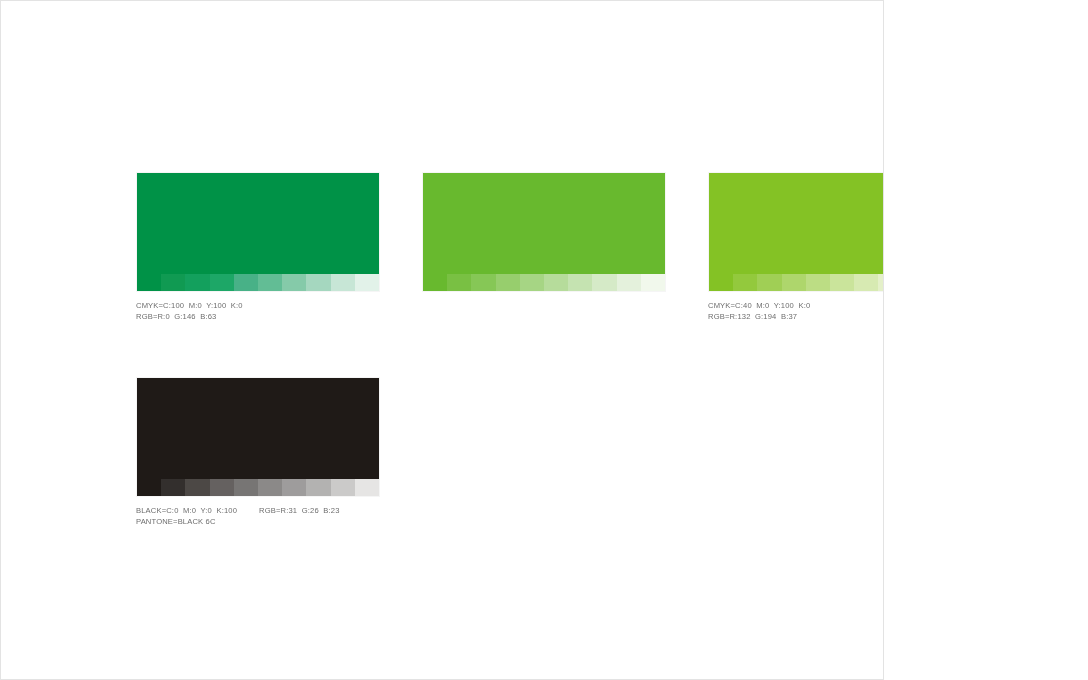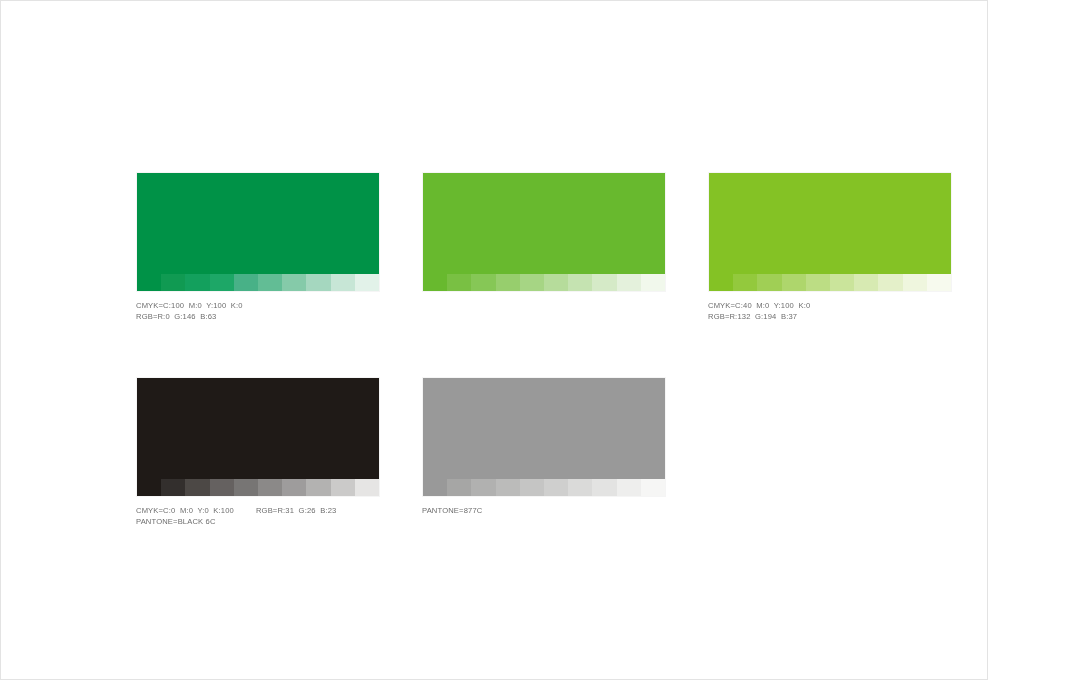--- a/index.html
+++ b/index.html
@@ -7,21 +7,21 @@
     margin: 0;
     padding: 0;
     background: #ffffff;
   }
   body {
     font-family: "Liberation Sans", "DejaVu Sans", sans-serif;
     -webkit-font-smoothing: antialiased;
   }
   #page {
     position: relative;
-    width: 988px;
+    width: 884px;
     height: 680px;
     background: #ffffff;
     box-sizing: border-box;
     border: 1px solid #e3e3e3;
     overflow: hidden;
   }
   #grid {
     position: absolute;
     left: 135px;
     top: 171px;
@@ -154,34 +154,16 @@
             <div class="tint-cell" style="background: rgb(76, 72, 69);"></div>
             <div class="tint-cell" style="background: rgb(101, 97, 96);"></div>
             <div class="tint-cell" style="background: rgb(119, 117, 116);"></div>
             <div class="tint-cell" style="background: rgb(139, 137, 136);"></div>
             <div class="tint-cell" style="background: rgb(158, 156, 156);"></div>
             <div class="tint-cell" style="background: rgb(179, 178, 177);"></div>
             <div class="tint-cell" style="background: rgb(203, 202, 201);"></div>
             <div class="tint-cell" style="background: rgb(230, 229, 228);"></div>
           </div>
         </div>
-        <div class="caption"><span class="caption-line"><span class="cap-inline">CMYK=C:0  M:0  Y:0  K:100</span><span class="cap-gap"></span><span class="cap-inline">RGB=R:31  G:26  B:23</span></span><span class="caption-line"><span class="cap-inline">PANTONE=BLACK 6C</span></span></div>
-      </div>
-      <div class="cell last-col row2">
-        <div class="swatch-block">
-          <div class="swatch-main" style="background: rgb(153, 153, 153);"></div>
-          <div class="tint-strip">
-            <div class="tint-cell" style="background: rgb(153, 153, 153);"></div>
-            <div class="tint-cell" style="background: rgb(166, 166, 165);"></div>
-            <div class="tint-cell" style="background: rgb(177, 177, 176);"></div>
-            <div class="tint-cell" style="background: rgb(187, 187, 186);"></div>
-            <div class="tint-cell" style="background: rgb(197, 197, 196);"></div>
-            <div class="tint-cell" style="background: rgb(207, 207, 206);"></div>
-            <div class="tint-cell" style="background: rgb(218, 218, 217);"></div>
-            <div class="tint-cell" style="background: rgb(227, 227, 226);"></div>
-            <div class="tint-cell" style="background: rgb(238, 238, 237);"></div>
-            <div class="tint-cell" style="background: rgb(246, 246, 245);"></div>
-          </div>
-        </div>
-        <div class="caption"><span class="caption-line"><span class="cap-inline">PANTONE=877C</span></span></div>
+        <div class="caption"><span class="caption-line"><span class="cap-inline">BLACK=C:0  M:0  Y:0  K:100</span><span class="cap-gap"></span><span class="cap-inline">RGB=R:31  G:26  B:23</span></span><span class="caption-line"><span class="cap-inline">PANTONE=BLACK 6C</span></span></div>
       </div>
     </div>
 </div>
 
 </body></html>

